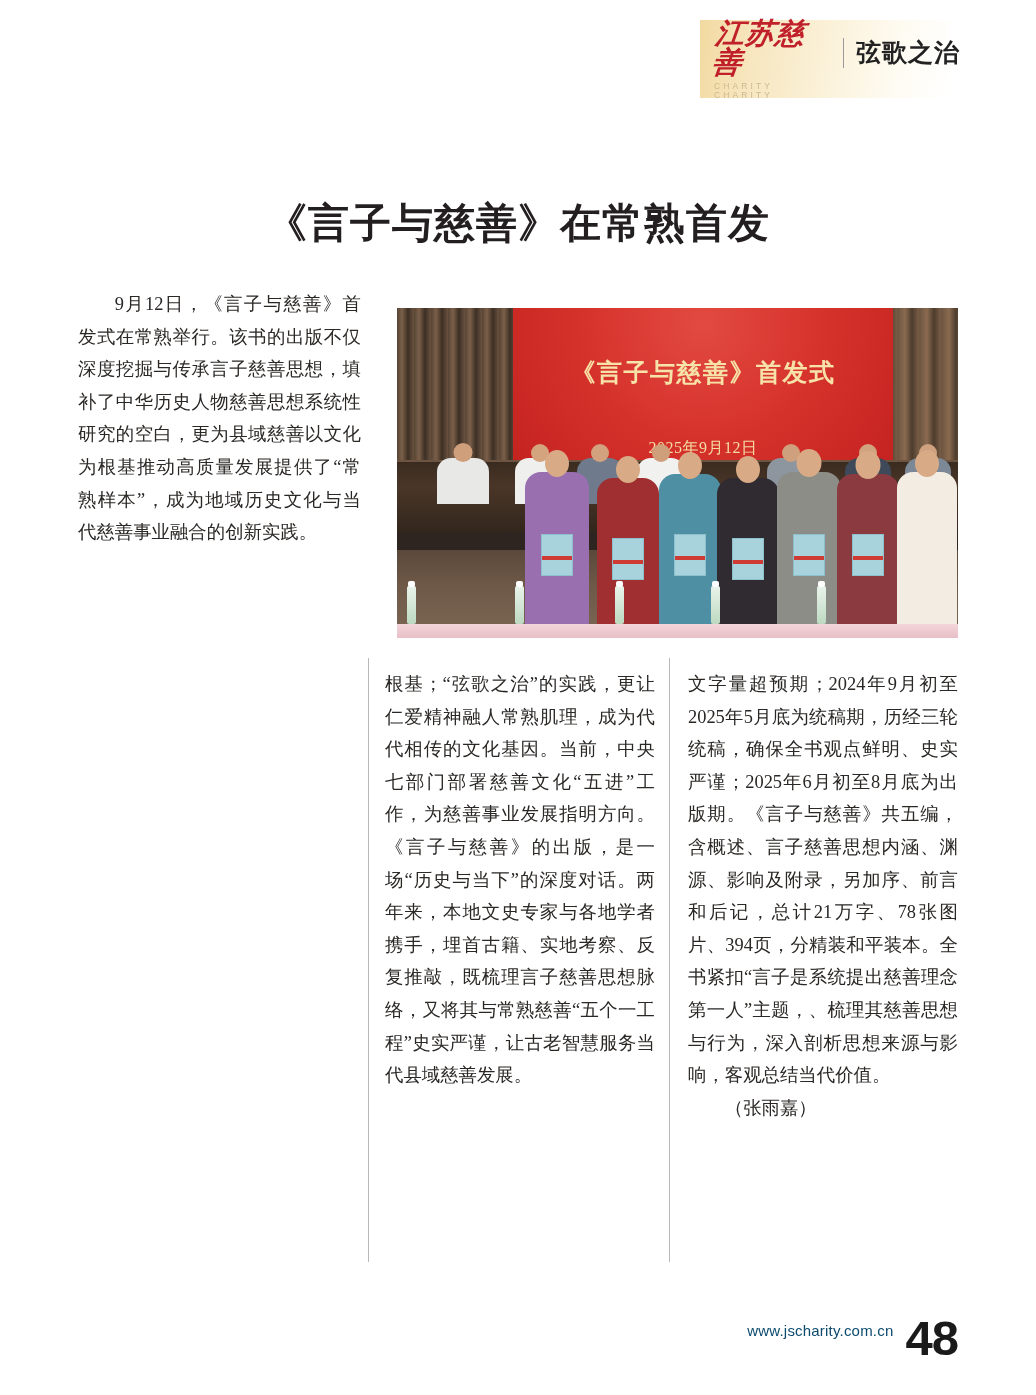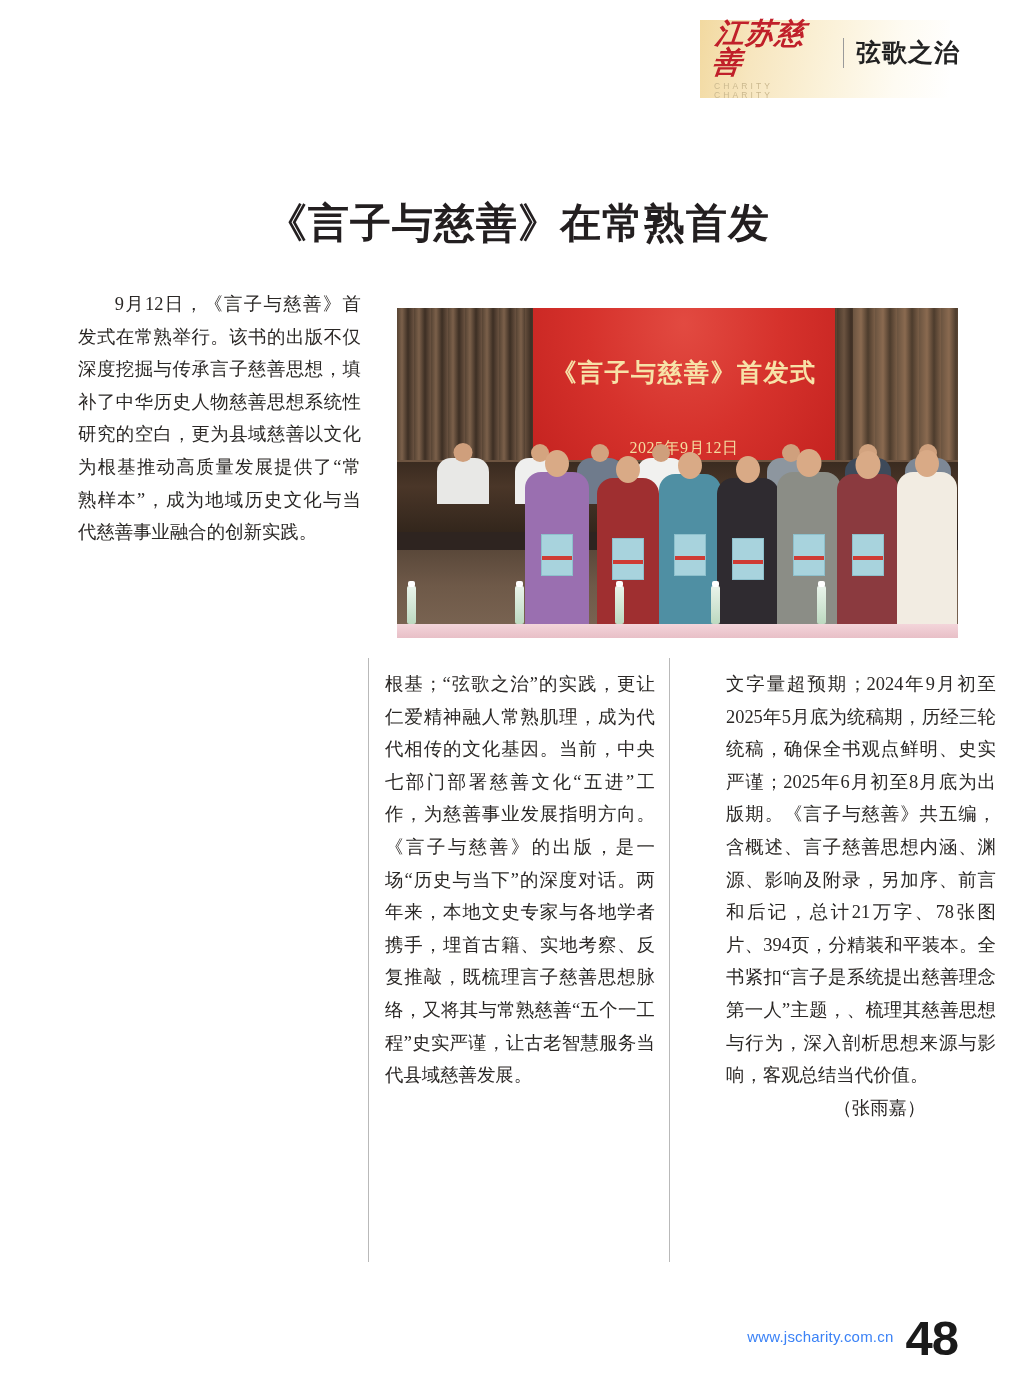--- a/index.html
+++ b/index.html
@@ -100,33 +100,33 @@
     color: #2a2725;
   }
   .col p {
     margin: 0;
     text-indent: 2em;
   }
   .col p.noindent { text-indent: 0; }
 
   #col1 { left: 78px;  top: 288px; width: 283px; }
   #col2 { left: 385px; top: 668px; width: 270px; }
-  #col3 { left: 688px; top: 668px; width: 270px; margin-left: 38px; }
+  #col3 { left: 688px; top: 668px; width: 270px; }
 
   .divider {
     position: absolute;
     width: 1px;
     background: #b9b9b9;
   }
   #divider1 { left: 368px; top: 658px; height: 604px; }
   #divider2 { left: 669px; top: 658px; height: 604px; }
 
   .byline {
     margin-top: 4px;
-    text-align: center;
+    text-align: left;
     text-indent: 0;
   }
   .endstar {
     color: #e0a512;
     font-size: 15px;
     letter-spacing: 0;
   }
 
   
   .photo {
@@ -148,23 +148,23 @@
   .stage-wood-l {
     position:absolute; left:0; top:0; width:128px; height:215px;
     background: repeating-linear-gradient(90deg,#574434 0,#7b604a 5px,#3d2f24 11px,#6a5240 17px);
   }
   .stage-wood-r {
     position:absolute; right:0; top:0; width:105px; height:215px;
     background: repeating-linear-gradient(90deg,#6b5440 0,#8a6a50 8px,#4d3c2d 15px,#7a5e47 22px);
   }
   .banner-red {
     position: absolute;
-    left: 136px;
+    left: 116px;
     top: 0;
-    width: 302px;
+    width: 380px;
     height: 196px;
     background: radial-gradient(ellipse at 50% 8%, #e24a41 0%, #d6322c 45%, #c01f1d 100%);
   }
   .banner-red .b-title {
     position: absolute;
     left: 0; right: 0;
     top: 48px;
     text-align: center;
     font-family: "Liberation Sans", sans-serif;
     font-size: 25px;
@@ -250,23 +250,23 @@
   .footer {
     position: absolute;
     right: 78px;
     bottom: 38px;
     display: flex;
     align-items: flex-end;
   }
   .footer-url {
     font-family: "Liberation Sans", sans-serif;
     font-size: 15px;
-    color: #3b82f6;
+    color: #0c4a6e;
     margin-right: 12px;
-    margin-bottom: 12px;
+    margin-bottom: 18px;
     letter-spacing: 0.2px;
   }
   .footer-page {
     font-family: "Liberation Sans", sans-serif;
     font-size: 49px;
     font-weight: bold;
     color: #1a1a1a;
     line-height: 0.78;
     letter-spacing: -1px;
   }

